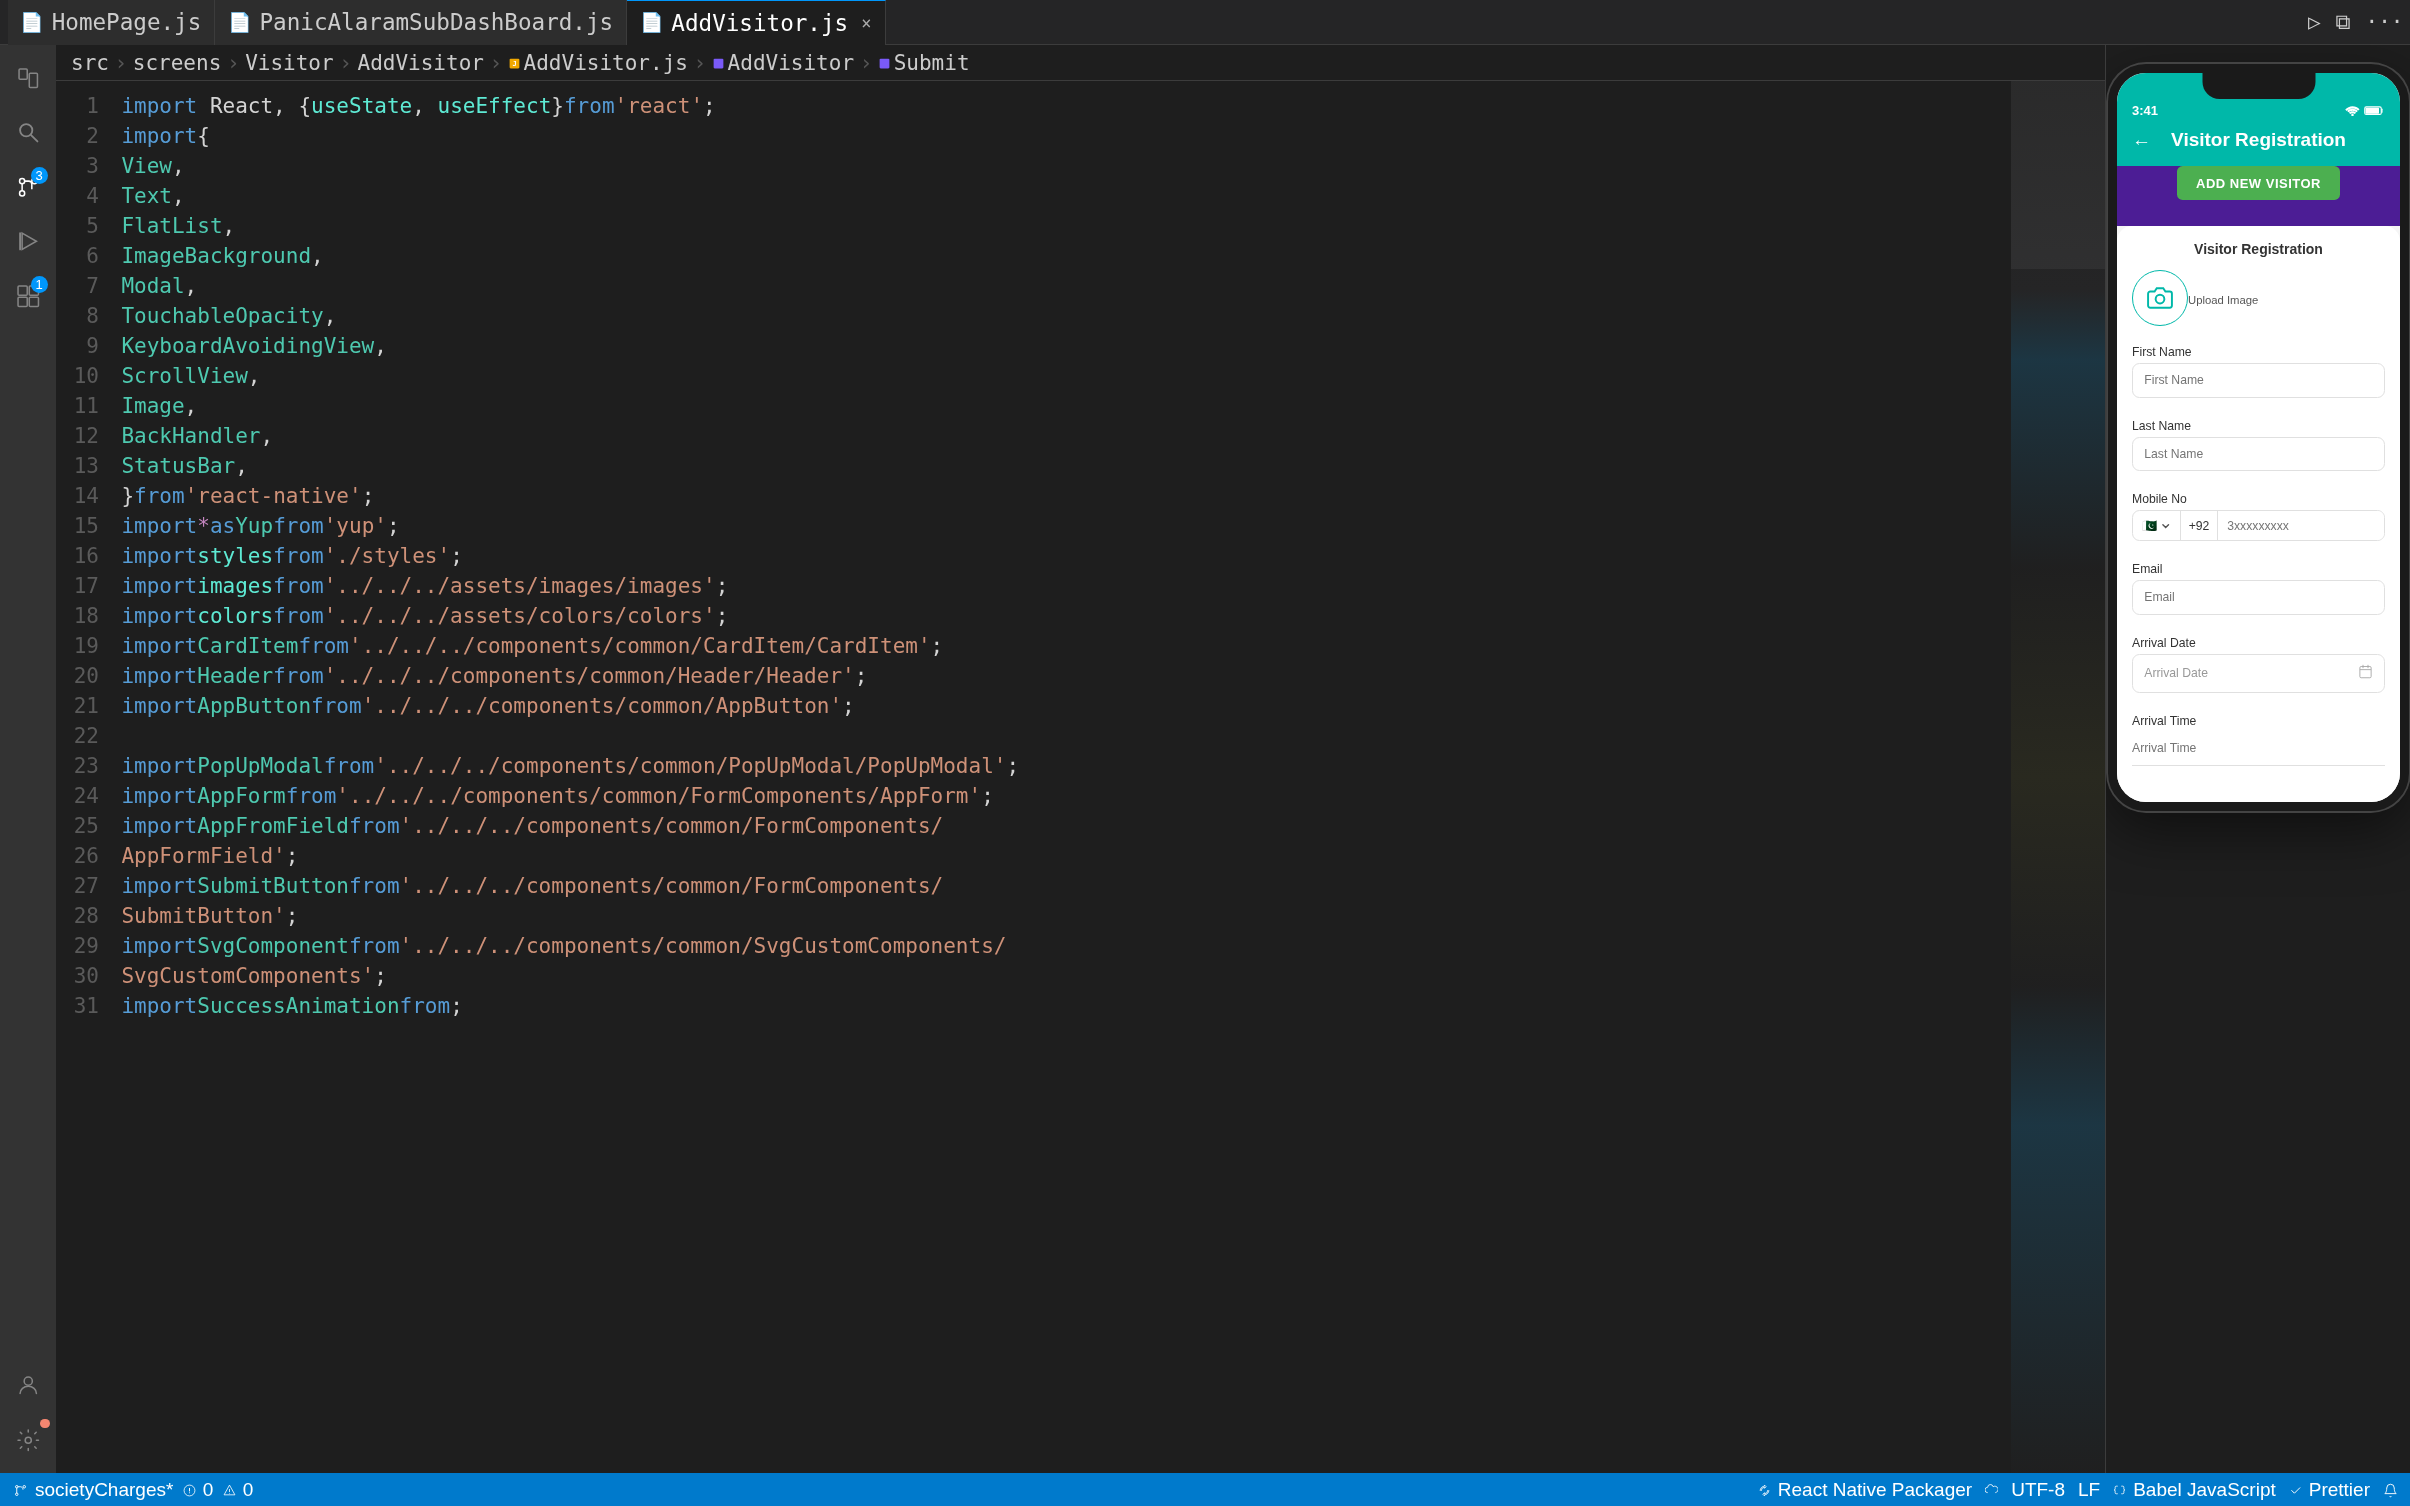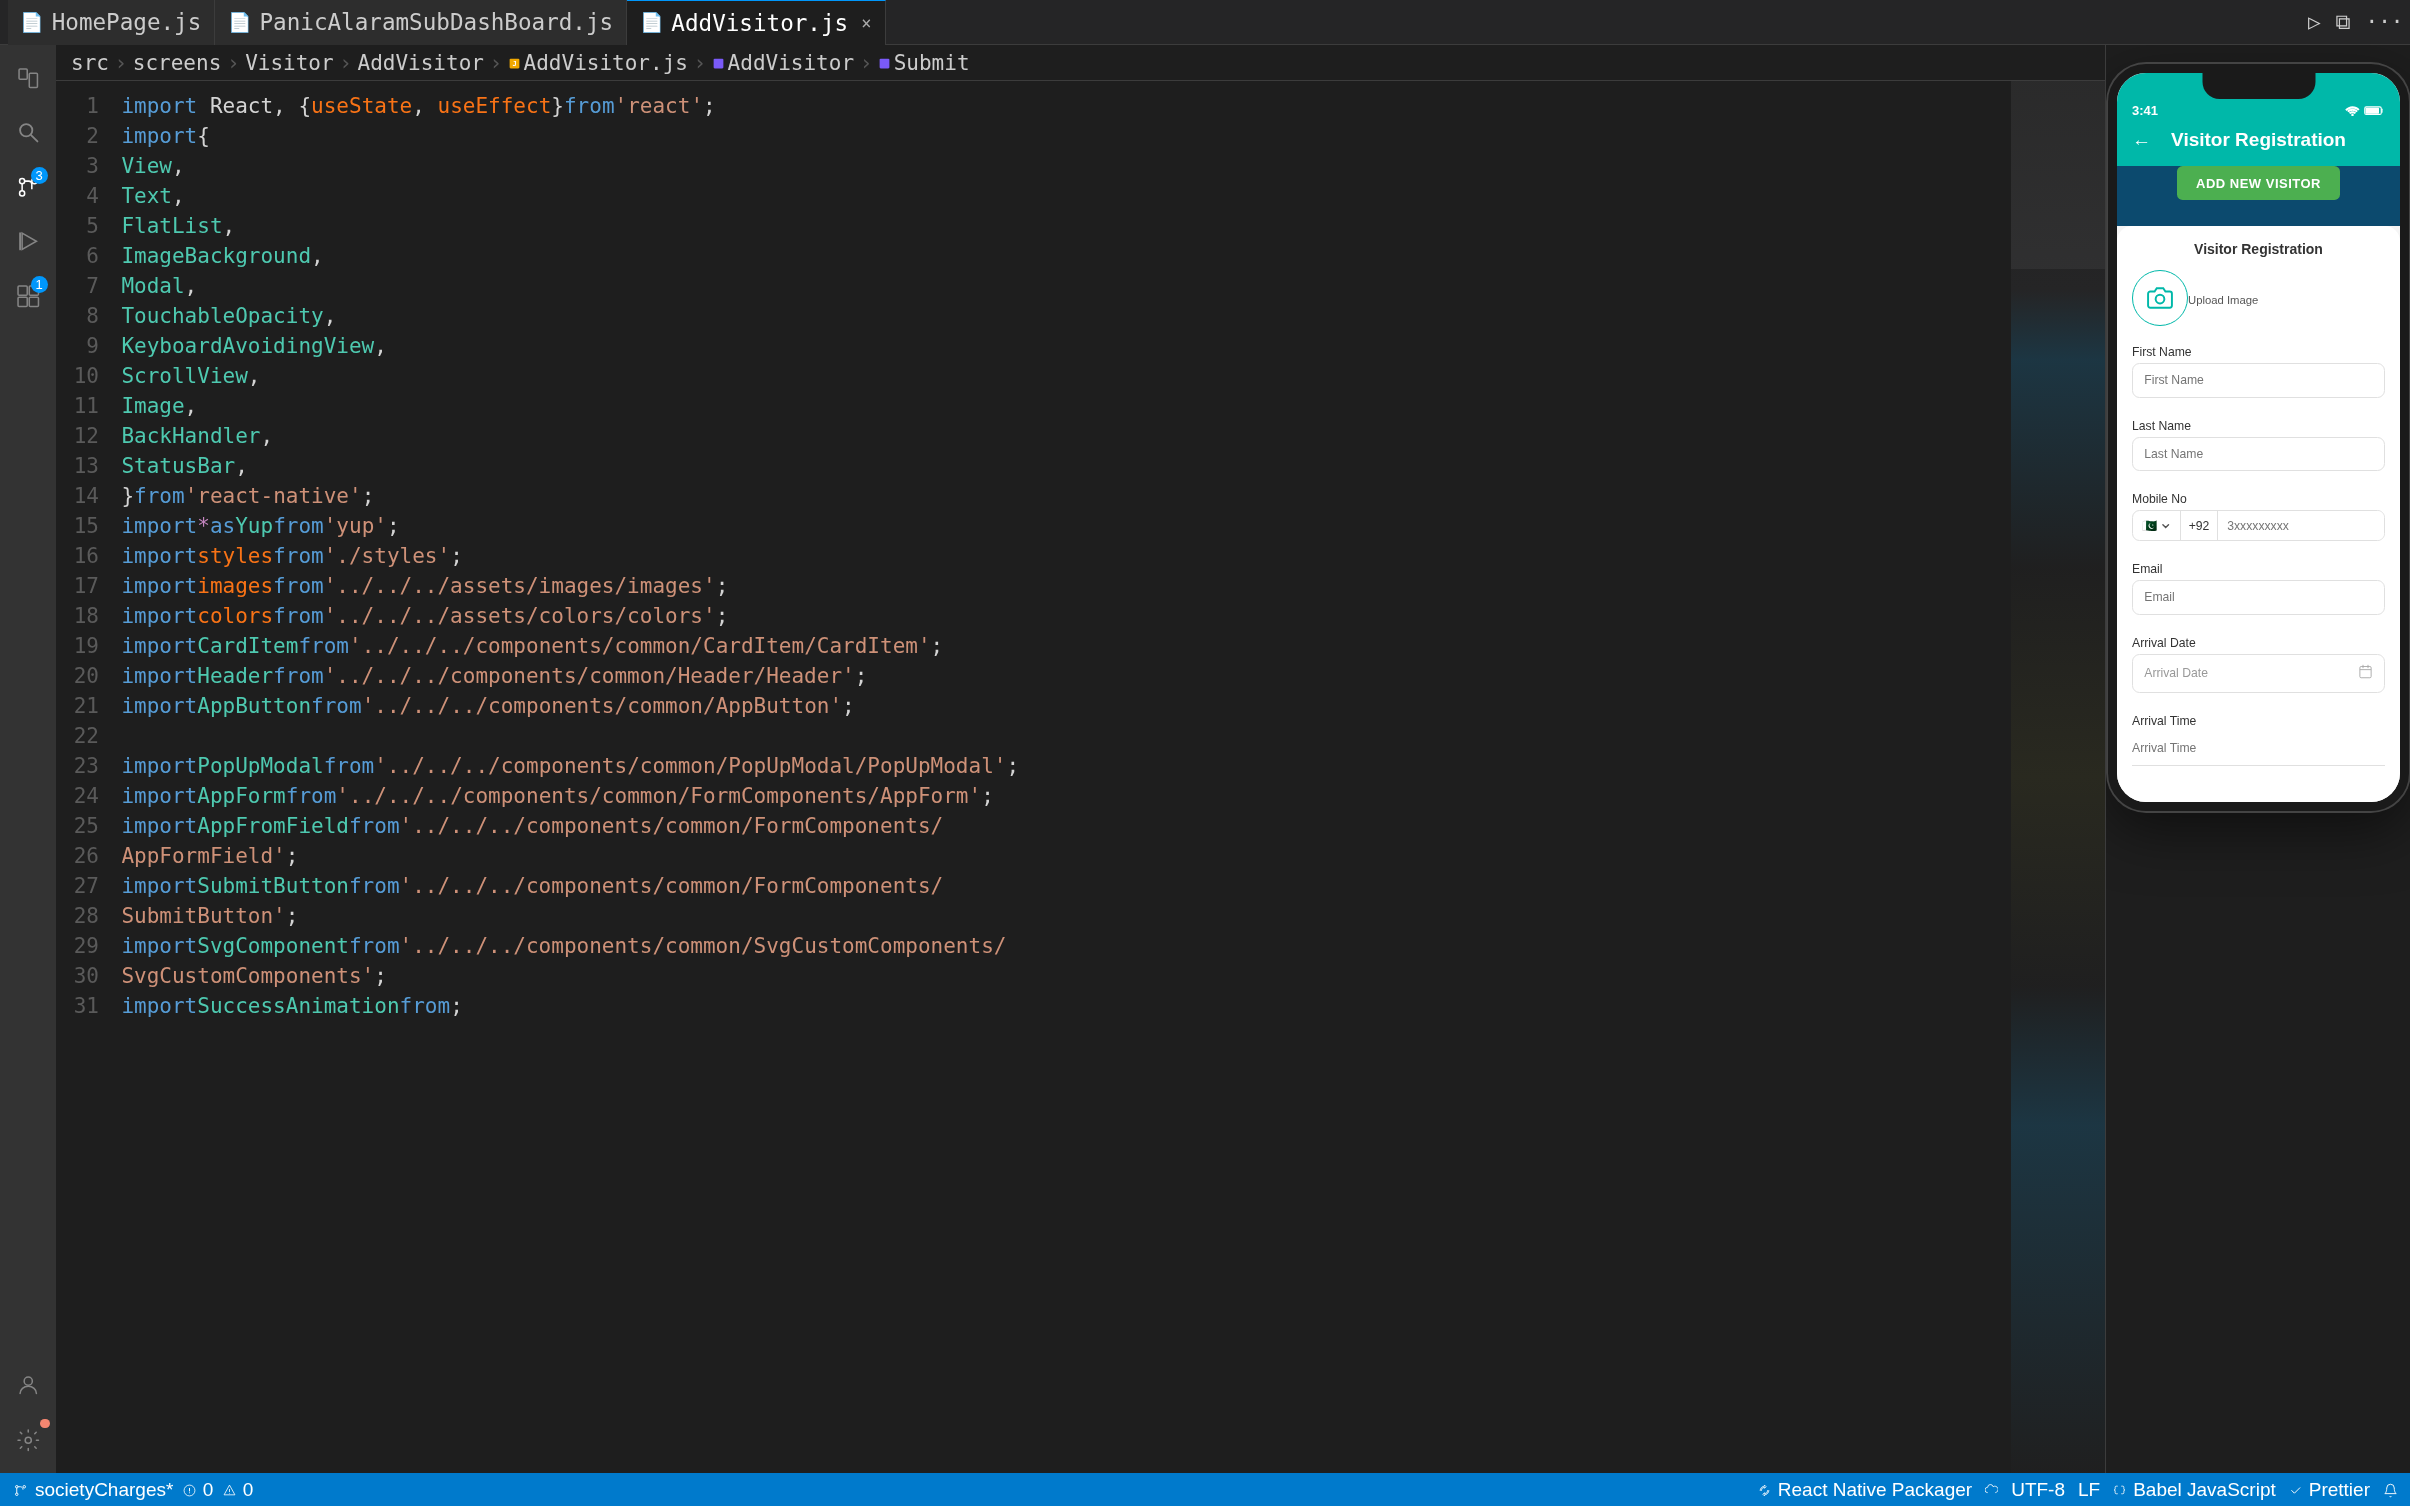--- a/index.html
+++ b/index.html
@@ -158,21 +158,21 @@
       white-space: pre;
       height: 30px;
       display: flex;
       align-items: center;
     }
     
     .kw { color: #569cd6; }
     .kw2 { color: #c586c0; }
     .str { color: #ce9178; }
     .cls { color: #4ec9b0; }
-    .var { color: #f97316; }
+    .var { color: #5eead4; }
     .punc { color: #d4d4d4; }
 
     
     .minimap {
       width: 94px;
       background: #252526;
       position: relative;
       overflow: hidden;
     }
     .minimap-content {
@@ -651,21 +651,21 @@
             <path d="M24 5v4" stroke="white" stroke-width="1.5" stroke-linecap="round"></path>
           </svg>
         </div>
       </div>
 
       <div class="phone-header">
         <span class="phone-back-btn">←</span>
         <span class="phone-header-title">Visitor Registration</span>
       </div>
 
-      <div style="background:#0c4a6e;padding:0 15px 15px;">
+      <div style="background:#4c1d95;padding:0 15px 15px;">
         <button class="phone-add-btn">ADD NEW VISITOR</button>
       </div>
 
       <div class="phone-body">
         <div class="phone-section-title">Visitor Registration</div>
 
         <div class="upload-img-container">
           <div class="upload-img-circle">
             <svg width="26" height="26" viewBox="0 0 24 24" fill="none">
               <path d="M23 19a2 2 0 01-2 2H3a2 2 0 01-2-2V8a2 2 0 012-2h4l2-3h6l2 3h4a2 2 0 012 2z" stroke="#00b8a9" stroke-width="1.8" fill="none"></path>

